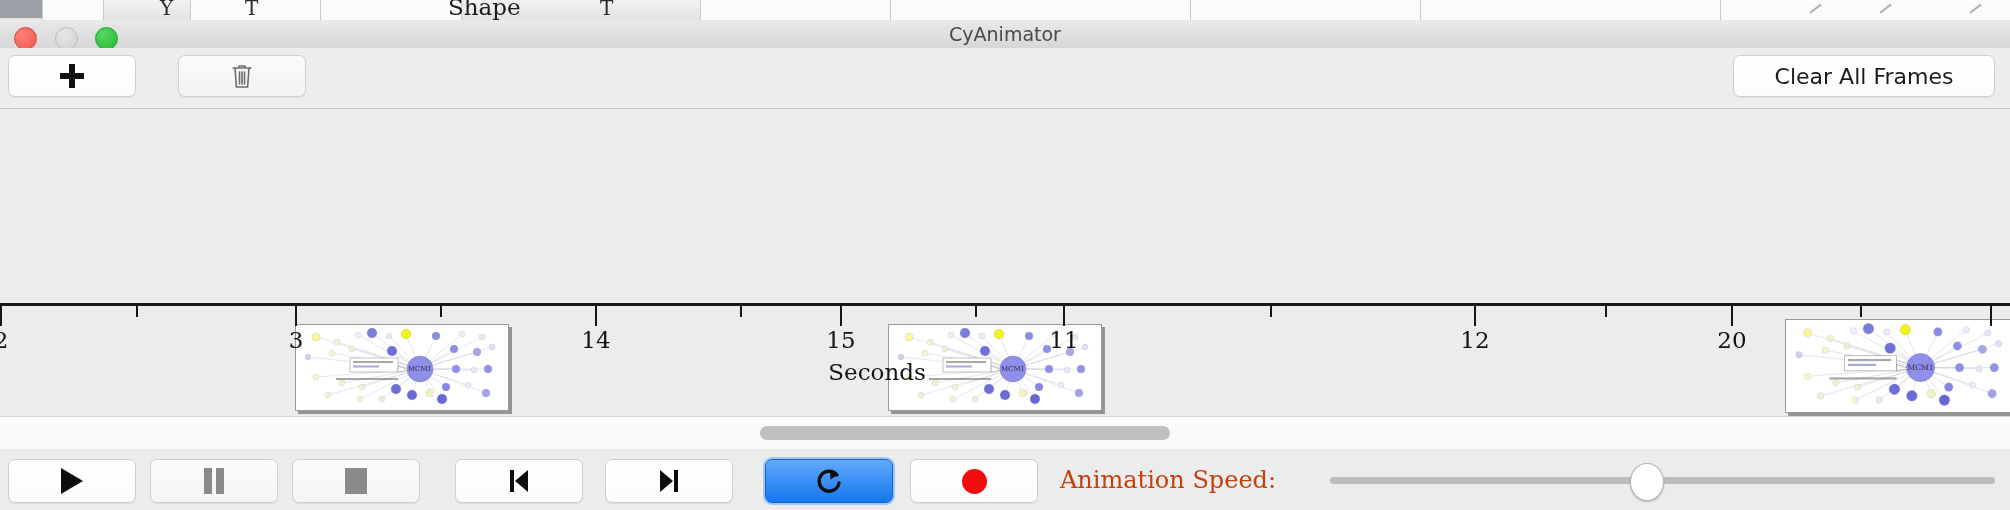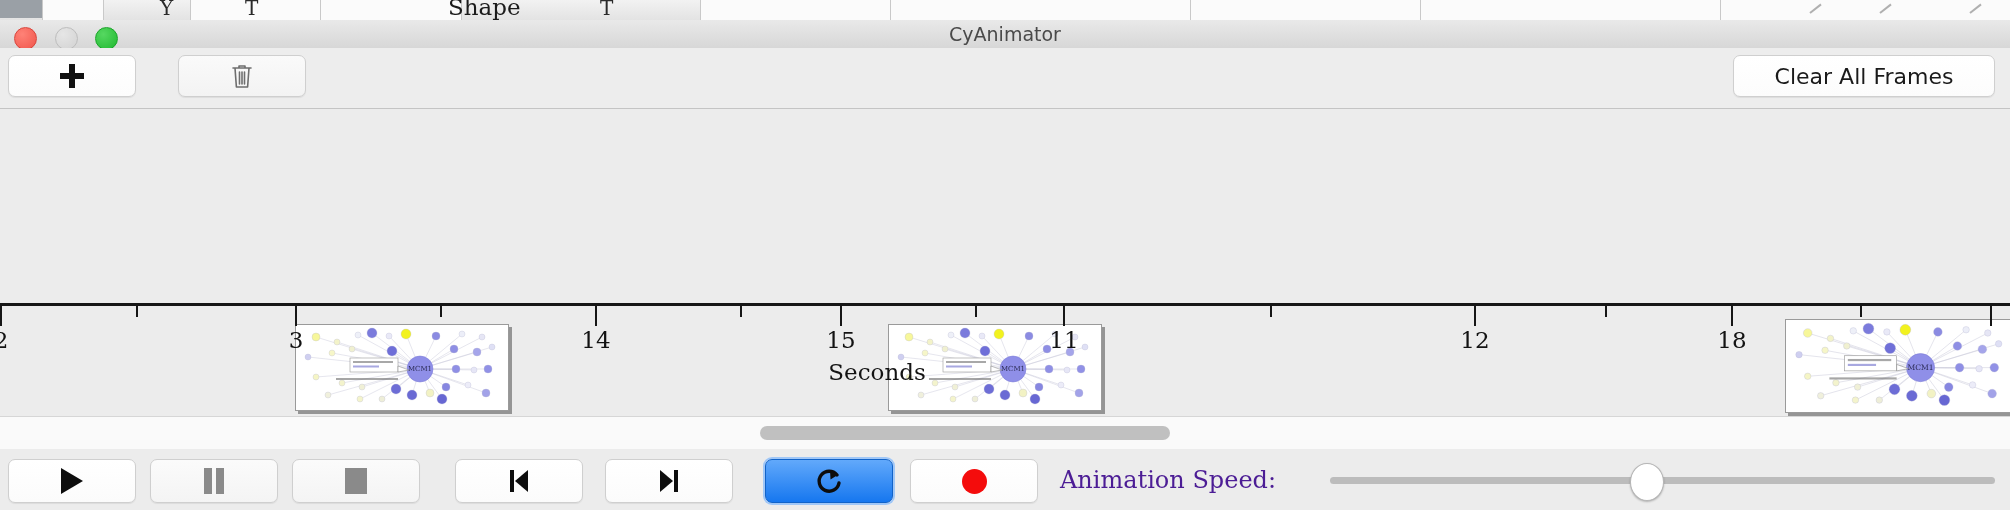--- a/index.html
+++ b/index.html
@@ -94,21 +94,21 @@
   #btn-record{left:910px;width:126px;}
 
   .ico-play{width:0;height:0;border-left:22px solid #0d0d0d;border-top:13px solid transparent;border-bottom:13px solid transparent;}
   .ico-pause{position:relative;width:22px;height:26px;}
   .ico-pause:before,.ico-pause:after{content:"";position:absolute;top:0;width:8px;height:26px;background:#8a8a8a;}
   .ico-pause:before{left:1px;} .ico-pause:after{right:1px;}
   .ico-stop{width:22px;height:26px;background:#8a8a8a;}
   .ico-rec{width:25px;height:25px;border-radius:50%;background:#f40c0c;}
 
   .speed-label{position:absolute;left:1060px;top:10px;height:42px;line-height:42px;
-    font-size:24px;color:#4c1d95;font-family:"DejaVu Serif","Liberation Serif",serif;}
+    font-size:24px;color:#c2410c;font-family:"DejaVu Serif","Liberation Serif",serif;}
   .slider{position:absolute;left:1330px;top:28px;width:665px;height:7px;border-radius:4px;background:#bcbcbc;}
   .slider-thumb{position:absolute;left:1630px;top:14px;width:32px;height:36px;border-radius:50%;
     background:#ffffff;border:1px solid #b5b5b5;box-shadow:0 1px 2px rgba(0,0,0,.25);}
 </style>
 </head>
 <body>
 
 <div class="app">
 
   <div class="bg-strip">
@@ -397,21 +397,21 @@
         <div class="tick minor" style="left: 1605px;"></div>
         <div class="tick minor" style="left: 1860px;"></div>
       </div>
     <div id="labels">
         <div class="tlabel" style="left: 1px;">2</div>
         <div class="tlabel" style="left: 296px;">3</div>
         <div class="tlabel" style="left: 596px;">14</div>
         <div class="tlabel" style="left: 841px;">15</div>
         <div class="tlabel" style="left: 1064px;">11</div>
         <div class="tlabel" style="left: 1475px;">12</div>
-        <div class="tlabel" style="left: 1732px;">18</div>
+        <div class="tlabel" style="left: 1732px;">20</div>
       </div>
     <div class="axis-title">
       <span>Seconds</span>
     </div>
   </div>
 
   <div class="scroll-area">
     <div class="scroll-thumb" id="scroll-thumb" style="left: 760px; width: 410px;"></div>
   </div>
 

